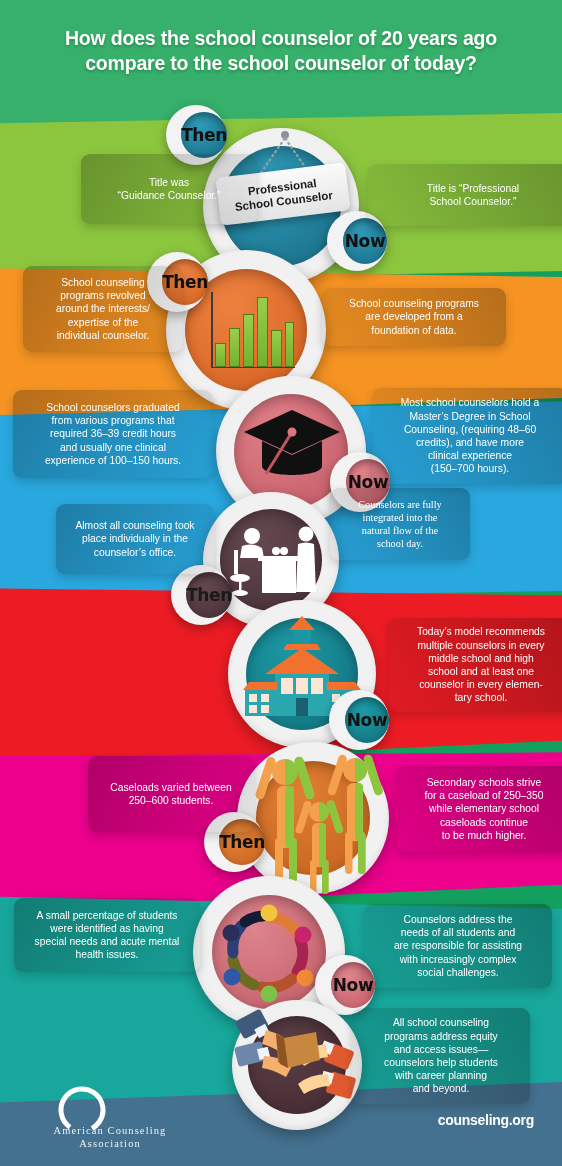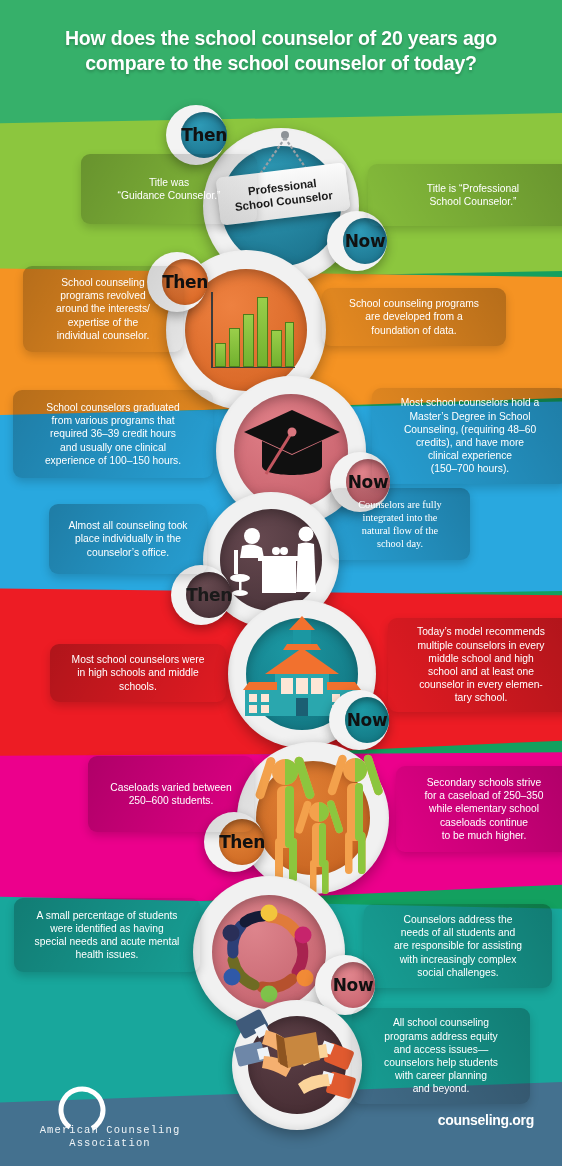--- a/index.html
+++ b/index.html
@@ -63,21 +63,21 @@
     padding:9px 12px;
     box-shadow:0 4px 10px rgba(0,0,0,.18);
   }
   .panel.left{background:linear-gradient(120deg,rgba(0,0,0,.26),rgba(0,0,0,.05));}
   .panel.right{background:linear-gradient(240deg,rgba(0,0,0,.26),rgba(0,0,0,.05));}
 
   
   .footer-logo{position:absolute;left:58px;top:1086px;width:48px;height:48px;}
   .aca-text{
     position:absolute;left:30px;top:1124px;width:160px;text-align:center;
-    color:#eef3f6;font-family:Liberation Mono, monospace;font-size:10.5px;
+    color:#eef3f6;font-family:Liberation Serif, serif;font-size:10.5px;
     letter-spacing:1.1px;line-height:13px;
   }
   .site{
     position:absolute;right:28px;top:1112px;color:#ffffff;
     font-weight:bold;font-size:14px;letter-spacing:-0.3px;
   }
 
   
   .bar{position:absolute;bottom:0;background:linear-gradient(180deg,#9ace4a,#71b12e);border:1px solid #4e7d1b;}
 </style>
@@ -186,21 +186,21 @@
     <rect x="32" y="40" width="44" height="5" fill="#fff"></rect>
     <rect x="36" y="45" width="34" height="32" fill="#fff"></rect>
     <circle cx="50" cy="35" r="4" fill="#fff"></circle>
     <circle cx="58" cy="35" r="4" fill="#fff"></circle>
     <circle cx="80" cy="18" r="7.5" fill="#fff"></circle>
     <path d="M72,28 q8,-3 16,0 l2,48 l-20,0 z" fill="#fff"></path>
   </svg>
   <div class="badge" style="left:171px;top:565px;">
     <div class="inner" style="background:radial-gradient(circle at 40% 30%,#66494f,#452f35);color:#1a1a1a;">Then</div>
   </div>
-  <div class="panel left" style="left:49px;top:504px;width:158px;height:70px;white-space:pre-line;">Almost all counseling took
+  <div class="panel left" style="left:56px;top:504px;width:158px;height:70px;white-space:pre-line;">Almost all counseling took
 place individually in the
 counselor’s office.</div>
   <div class="panel right" style="left:330px;top:488px;width:140px;height:72px;white-space:pre-line;font-family:Liberation Serif, serif;">Counselors are fully
 integrated into the
 natural flow of the
 school day.</div>
 
   <div class="ring" style="left:228px;top:600px;width:148px;height:148px;"></div>
   <div class="disc" style="left:246px;top:618px;width:112px;height:112px;background:radial-gradient(circle at 38% 30%,#1b97a2,#11707c);"></div>
   <svg style="position:absolute;left:231px;top:612px;width:142px;height:112px;">
@@ -222,23 +222,20 @@
     <polygon points="96,70 124,70 130,78 96,78" fill="#f2712e"></polygon>
     <rect x="97" y="78" width="31" height="26" fill="#2aa7ae"></rect>
     <rect x="101" y="82" width="8" height="8" fill="#fde6d6"></rect>
     <rect x="113" y="82" width="8" height="8" fill="#fde6d6"></rect>
     <rect x="101" y="93" width="8" height="8" fill="#fde6d6"></rect>
     <rect x="113" y="93" width="8" height="8" fill="#fde6d6"></rect>
   </svg>
   <div class="badge" style="left:329px;top:690px;">
     <div class="inner" style="background:radial-gradient(circle at 40% 30%,#1d9aa5,#11707c);">Now</div>
   </div>
-  <div class="panel left" style="left:50px;top:644px;width:176px;height:58px;white-space:pre-line;">Most school counselors were
-in high schools and middle
-schools.</div>
   <div class="panel right" style="left:388px;top:618px;width:186px;height:94px;white-space:pre-line;">Today’s model recommends
 multiple counselors in every
 middle school and high
 school and at least one
 counselor in every elemen-
 tary school.</div>
 
   <div class="ring" style="left:237px;top:742px;width:152px;height:152px;"></div>
   <div class="disc" style="left:256px;top:761px;width:114px;height:114px;background:radial-gradient(circle at 38% 30%,#e07f33,#c35f1e);"></div>
   <svg style="position:absolute;left:243px;top:742px;width:148px;height:152px;">

